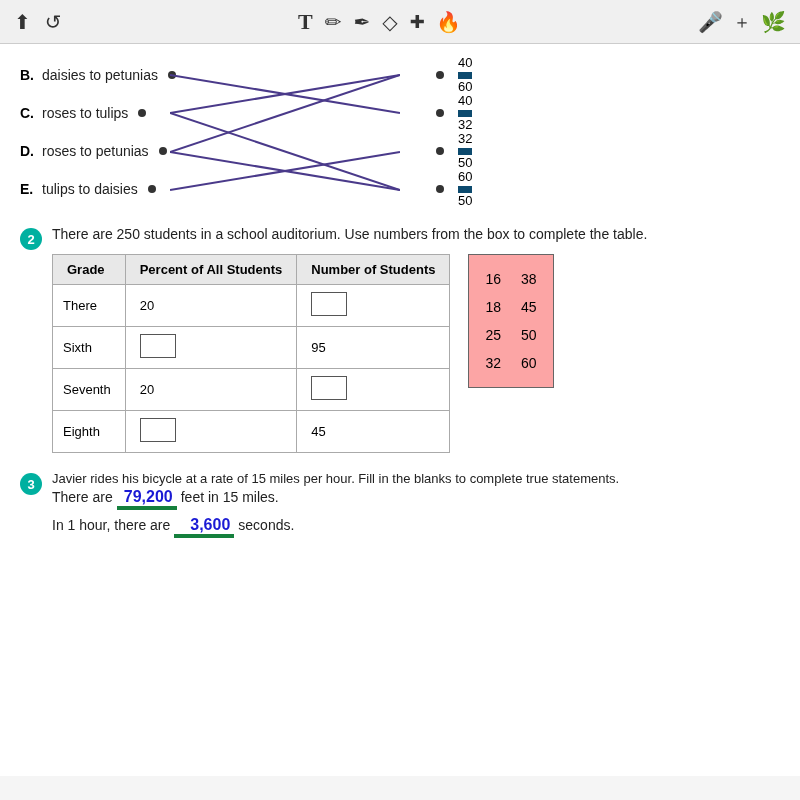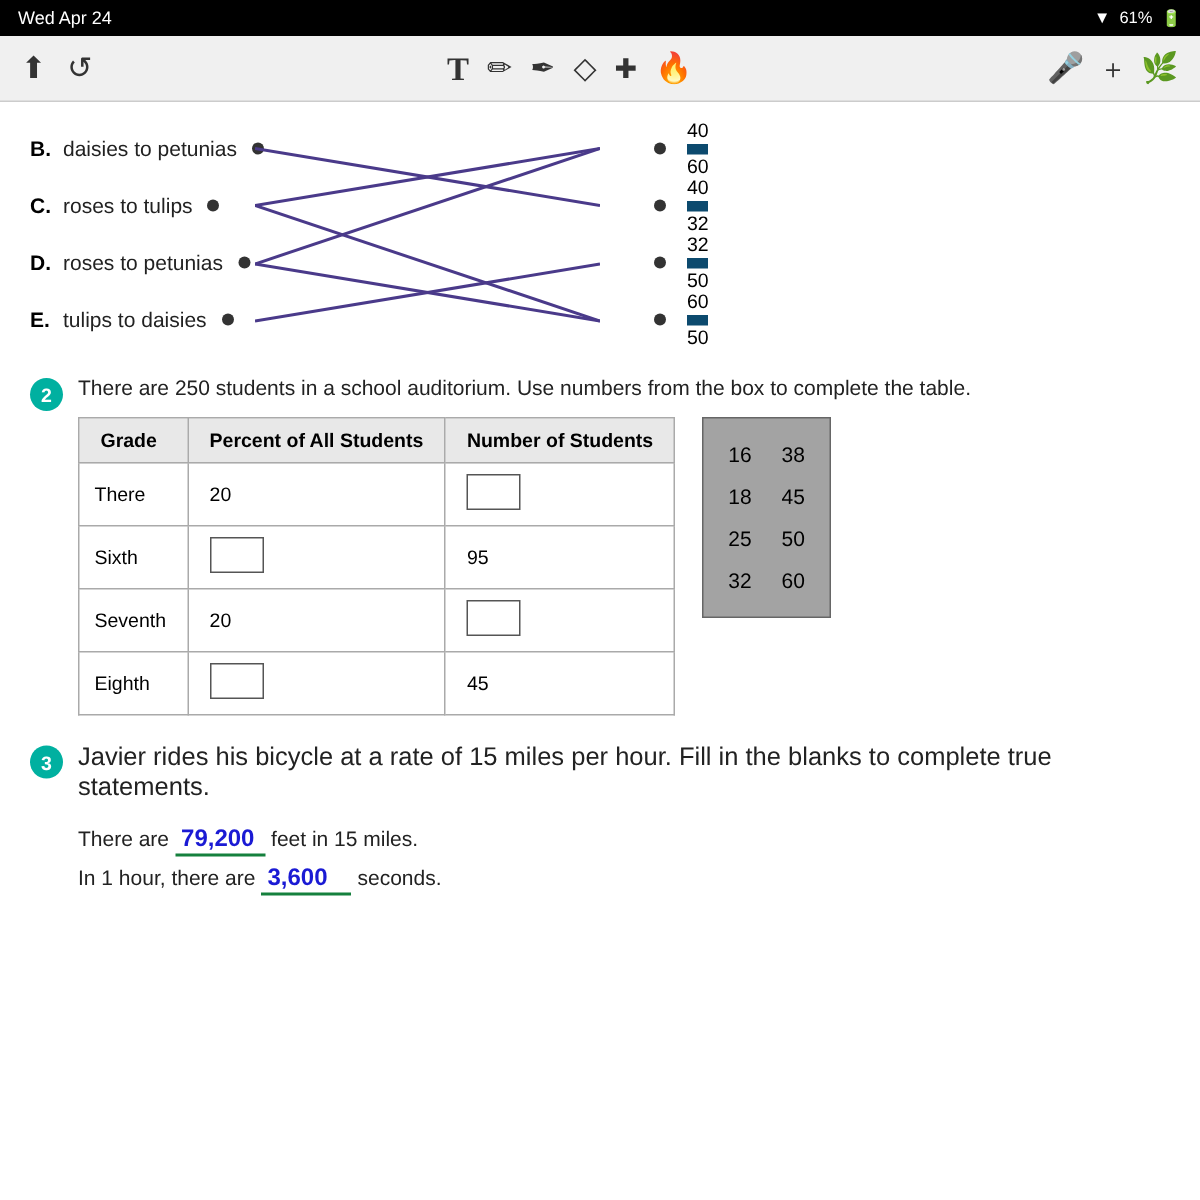--- a/index.html
+++ b/index.html
@@ -176,58 +176,48 @@
       height: 24px;
       border: 1.5px solid #555;
       background: #fff;
     }
     
     .number-box {
       border: 1.5px solid #666;
       padding: 10px 16px;
       font-size: 14px;
       line-height: 2;
-      background: #a3a3a3;
+      background: #fca5a5;
     }
     .number-box-row { display: flex; gap: 20px; }
     
-    .q3-text { font-size: 17px; color: #222; margin-bottom: 16px; }
+    .q3-text { font-size: 13px; color: #222; margin-bottom: 2px; }
     .q3-fill {
       font-size: 14px;
       color: #222;
       margin-bottom: 6px;
       display: flex;
       align-items: baseline;
       gap: 4px;
       flex-wrap: wrap;
     }
     .filled-answer {
       font-size: 16px;
       font-weight: bold;
       color: #1a1ad4;
-      border-bottom: 2px solid #15803d;
+      border-bottom: 4px solid #15803d;
       padding: 0 4px;
       min-width: 60px;
-      text-align: left;
+      text-align: right;
     }
   </style>
 </head>
 <body>
 <div class="screen">
 
-  <div class="status-bar">
-    <div class="left">
-      <span>Wed Apr 24</span>
-    </div>
-    <div class="right">
-      <span>▼</span>
-      <span>61%</span>
-      <span>🔋</span>
-    </div>
-  </div>
 
   <div class="toolbar">
     <div class="toolbar-left">
       <span class="tool-icon">⬆</span>
       <span class="tool-icon">↺</span>
     </div>
     <div class="toolbar-center">
       <span class="tool-icon" style="font-size:22px;font-weight:bold;font-family:serif;">T</span>
       <span class="tool-icon">✏</span>
       <span class="tool-icon">✒</span>

